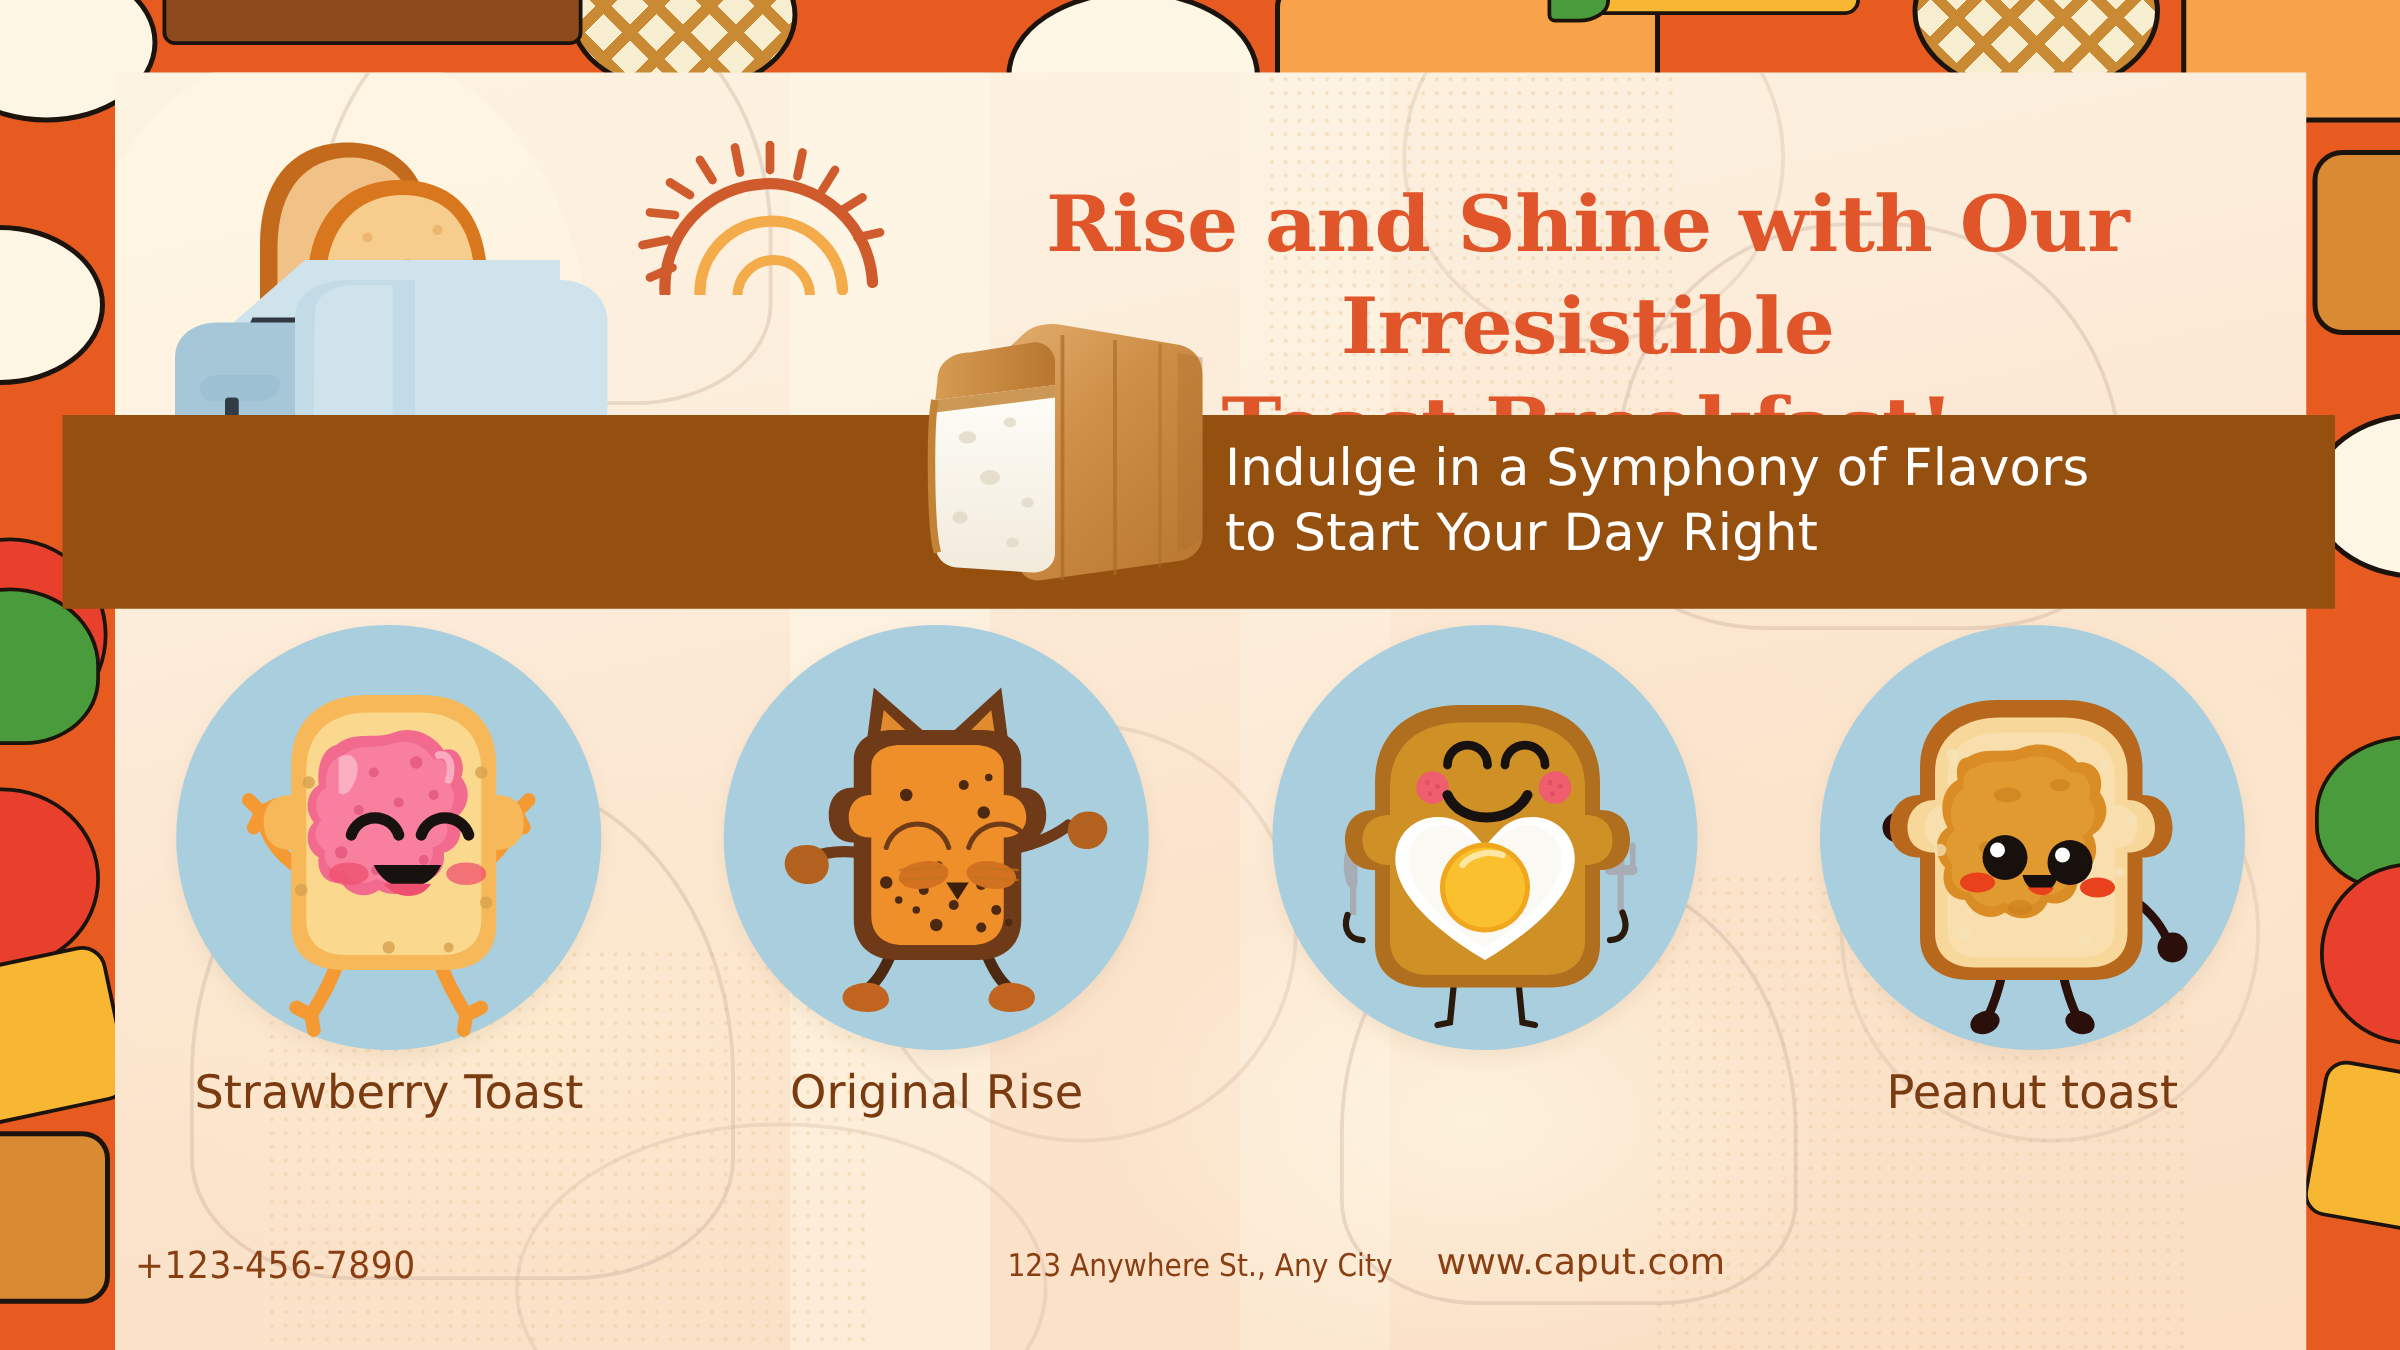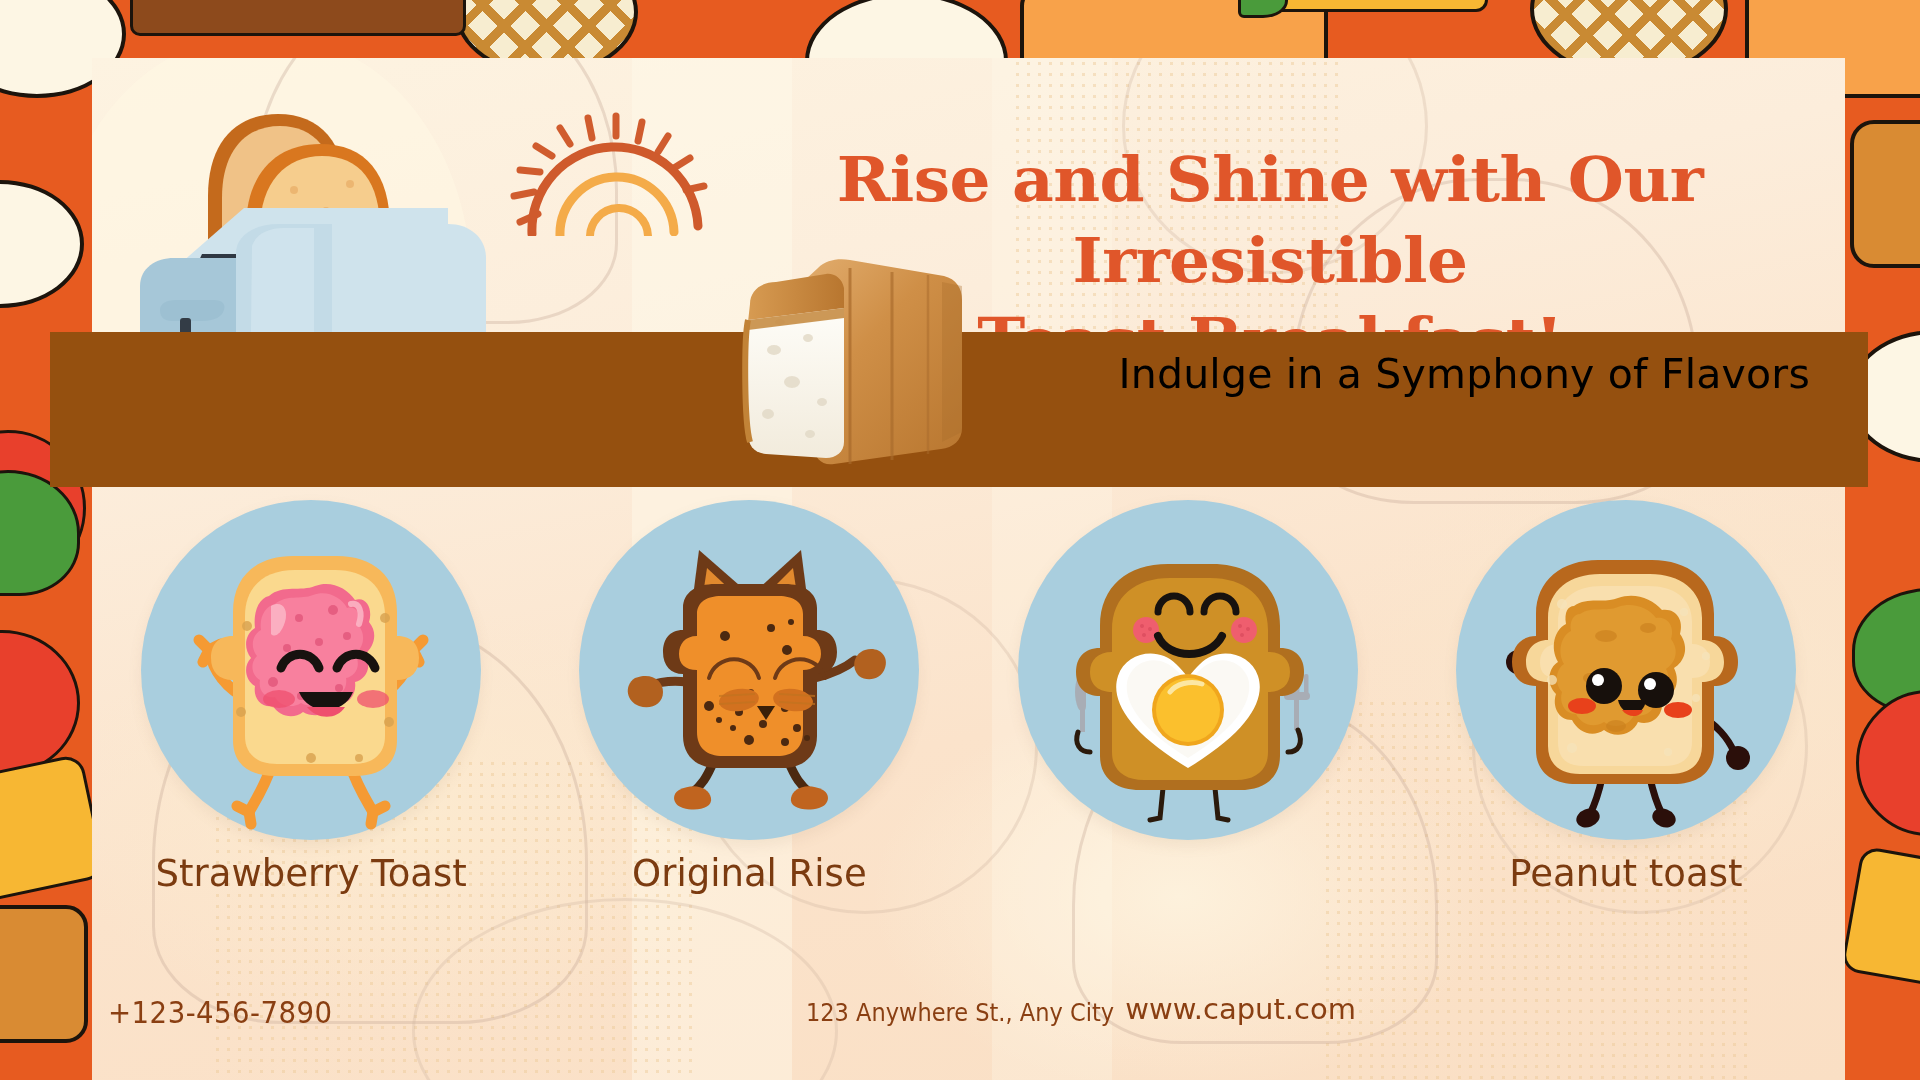--- a/index.html
+++ b/index.html
@@ -76,22 +76,22 @@
   }
   .headline .l2{display:block;}
 
   
   .band{
     position:absolute;left:50px;top:332px;width:1818px;height:155px;
     background:#95500f;
   }
   .bandtext{
     position:absolute;left:980px;top:348px;width:830px;
-    text-align:right;
-    color:#000000;
+    text-align:left;
+    color:#ffffff;
     font-family:"DejaVu Sans", sans-serif;
     font-size:41px;
     line-height:1.28;
     letter-spacing:.2px;
   }
   .bandtext span{display:block;}
 
   
   .products{position:absolute;left:92px;top:500px;width:1753px;height:420px;display:flex;}
   .product{flex:1;position:relative;display:flex;flex-direction:column;align-items:center;}
@@ -117,21 +117,21 @@
     font-size:30px;color:#8a3f12;letter-spacing:.5px;
     transform:scaleX(.92);transform-origin:left center;
   }
   .addr{
     position:absolute;left:0;top:998px;width:1920px;text-align:center;
     font-family:"DejaVu Sans", sans-serif;
     font-size:25px;color:#8a3f12;
     transform:scaleX(.9);
   }
   .site{
-    position:absolute;right:564px;top:992px;
+    position:absolute;right:540px;top:992px;
     font-family:"DejaVu Sans", sans-serif;
     font-size:29px;color:#8a3f12;
   }
 </style>
 </head>
 <body>
 
 <div class="poster">
 
   <div class="border-art">
@@ -300,20 +300,21 @@
 
       <path d="M26 78 L122 66 L122 76 L26 88 Z" fill="#c78d45" opacity=".9"></path>
       <path d="M26 78 C22 96 22 180 28 200" stroke="#c28337" stroke-width="6" fill="none"></path>
 
       <path d="M220 40 L240 44 L240 190 L220 200 Z" fill="#a96c2c" opacity=".35"></path>
     </svg>
   </div>
 
   <div class="bandtext">
     <span>Indulge in a Symphony of Flavors</span>
+    <span>to Start Your Day Right</span>
   </div>
 
   <div class="products">
 
     <div class="product">
       <div class="disc">
         <div class="charwrap">
           <svg viewBox="0 0 340 340" width="340" height="340">
 
             <g stroke="#f59a33" stroke-width="11" stroke-linecap="round" fill="none">

